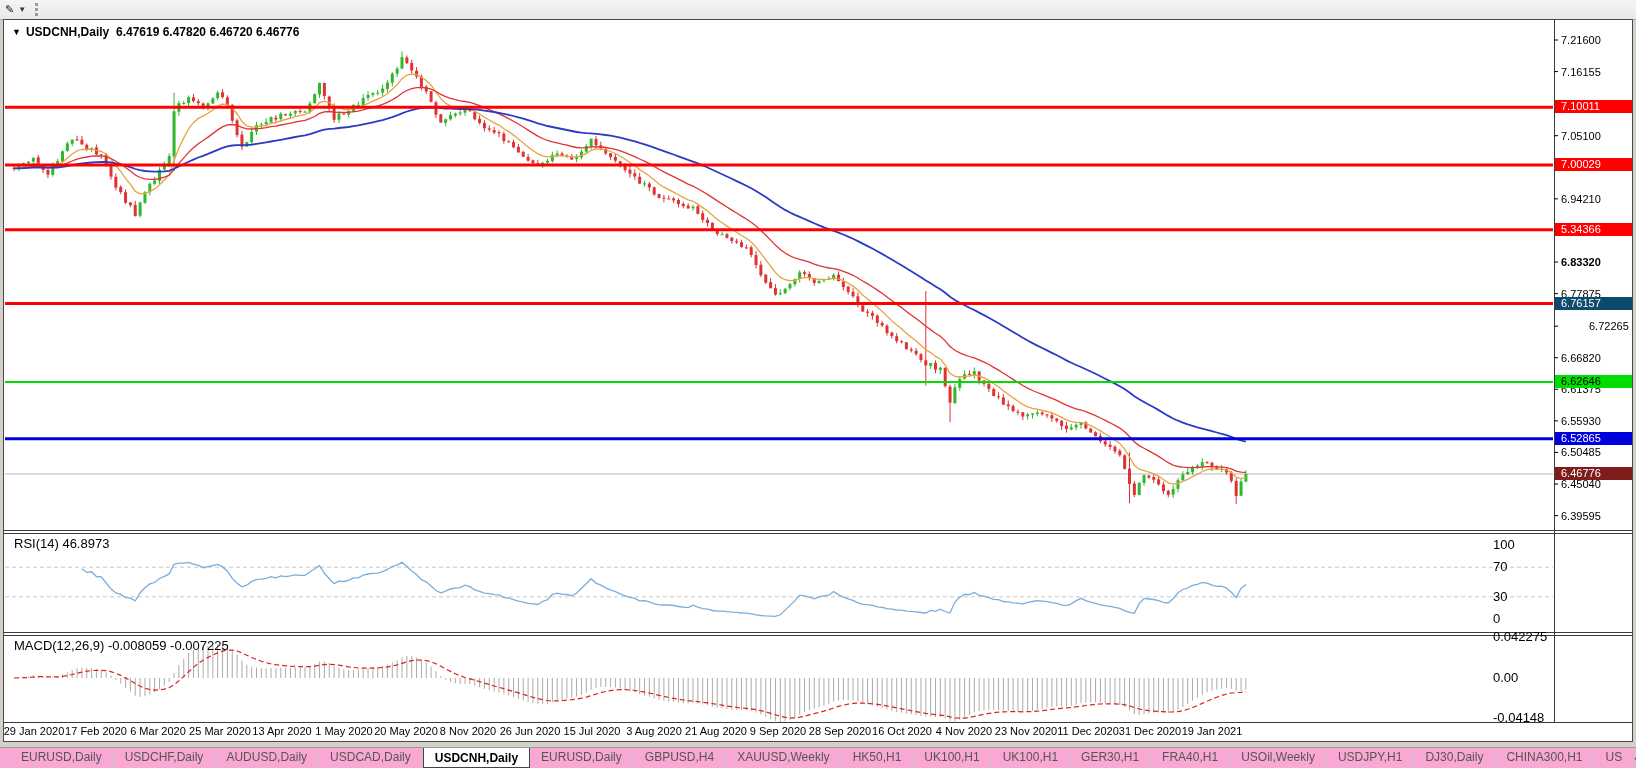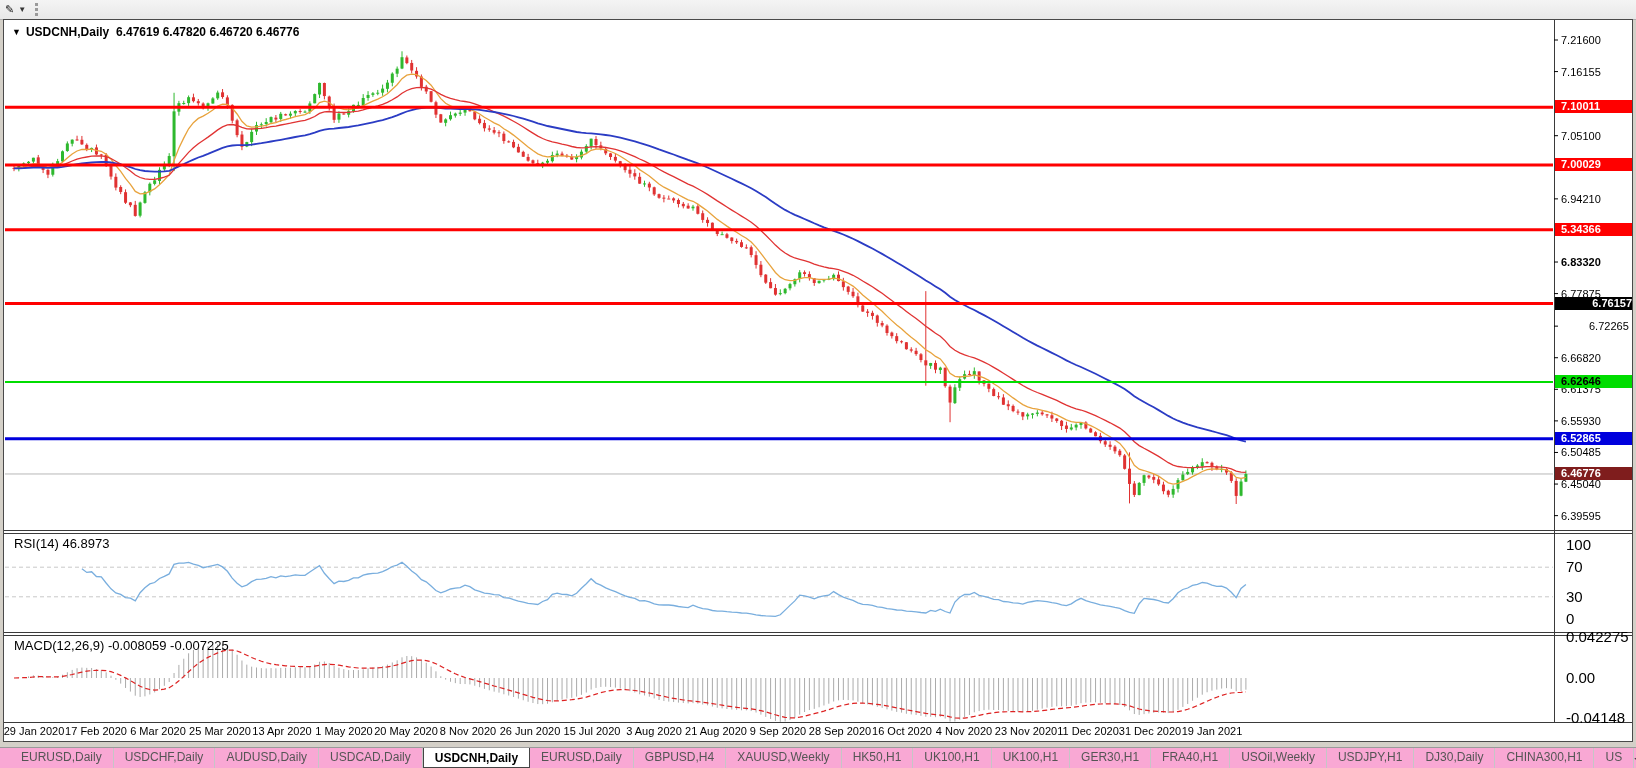--- a/index.html
+++ b/index.html
@@ -35,24 +35,24 @@
     position:absolute;left:8px;top:5px;font-size:12px;font-weight:600;color:#000;
     white-space:nowrap;z-index:5;
   }
   .chart-title .tri{font-size:9px;margin-right:5px;vertical-align:1px}
   .panel-label{position:absolute;font-size:13px;color:#000;z-index:5;white-space:nowrap}
   .ptick{
     position:absolute;left:1557px;width:70px;font-size:11px;color:#000;
     height:12px;line-height:12px;z-index:4;white-space:nowrap;
   }
   .pbadge{
-    position:absolute;left:1551px;width:71px;font-size:11px;font-weight:700;
+    position:absolute;left:1551px;width:71px;font-size:11px;font-weight:400;
     height:13px;line-height:13px;padding-left:6px;z-index:6;white-space:nowrap;
   }
-  .sideLabel{position:absolute;left:1562px;font-size:15px;color:#000;height:12px;line-height:12px;z-index:4}
+  .sideLabel{position:absolute;left:1489px;font-size:13px;color:#000;height:12px;line-height:12px;z-index:4}
   .dlabel{
     position:absolute;top:705px;transform:translateX(-50%);
     font-size:11px;color:#000;white-space:nowrap;z-index:4;
   }
   
   .tabbar{
     position:absolute;left:0;top:747px;width:1636px;height:21px;
     background:#f9a8d4;border-top:1px solid #9a9a9a;
     display:flex;align-items:stretch;font-size:12px;color:#555;
     padding-left:10px;box-sizing:border-box;overflow:hidden;
@@ -923,21 +923,21 @@
       <div class="ptick" style="top: 300.143px; padding-left: 28px;">6.72265</div>
       <div class="ptick" style="top: 331.724px;">6.66820</div>
       <div class="ptick" style="top: 363.305px;">6.61375</div>
       <div class="ptick" style="top: 394.886px;">6.55930</div>
       <div class="ptick" style="top: 426.467px;">6.50485</div>
       <div class="ptick" style="top: 458.048px;">6.45040</div>
       <div class="ptick" style="top: 489.629px;">6.39595</div>
       <div class="pbadge" style="top: 80.2162px; background: rgb(255, 0, 0); color: rgb(255, 255, 255);">7.10011</div>
       <div class="pbadge" style="top: 138.112px; background: rgb(255, 0, 0); color: rgb(255, 255, 255);">7.00029</div>
       <div class="pbadge" style="top: 202.677px; background: rgb(255, 0, 0); color: rgb(255, 255, 255);">5.34366</div>
-      <div class="pbadge" style="top: 276.569px; background: #000000; color: rgb(255, 255, 255); text-align: right;">6.76157</div>
+      <div class="pbadge" style="top: 276.569px; background: #0c4a6e; color: rgb(255, 255, 255);">6.76157</div>
       <div class="pbadge" style="top: 354.933px; background: rgb(0, 221, 0); color: rgb(0, 0, 0);">6.62646</div>
       <div class="pbadge" style="top: 411.663px; background: rgb(0, 0, 221); color: rgb(255, 255, 255);">6.52865</div>
       <div class="pbadge" style="top: 446.979px; background: #7f1d1d; color: rgb(255, 255, 255);">6.46776</div>
     </div>
   <div>
       <div class="sideLabel" style="top: 519px;">100</div>
       <div class="sideLabel" style="top: 541.2px;">70</div>
       <div class="sideLabel" style="top: 570.8px;">30</div>
       <div class="sideLabel" style="top: 593px;">0</div>
       <div class="sideLabel" style="top: 610.993px;">0.042275</div>

